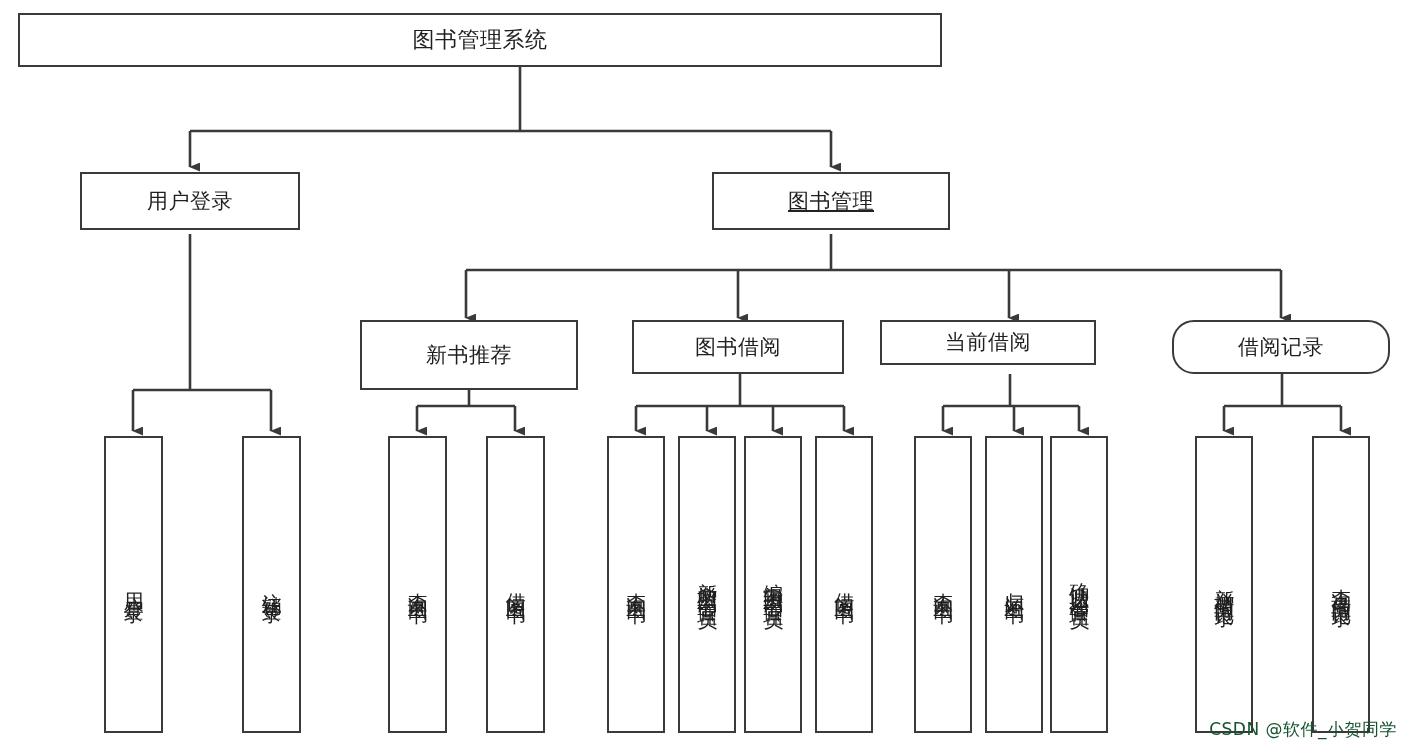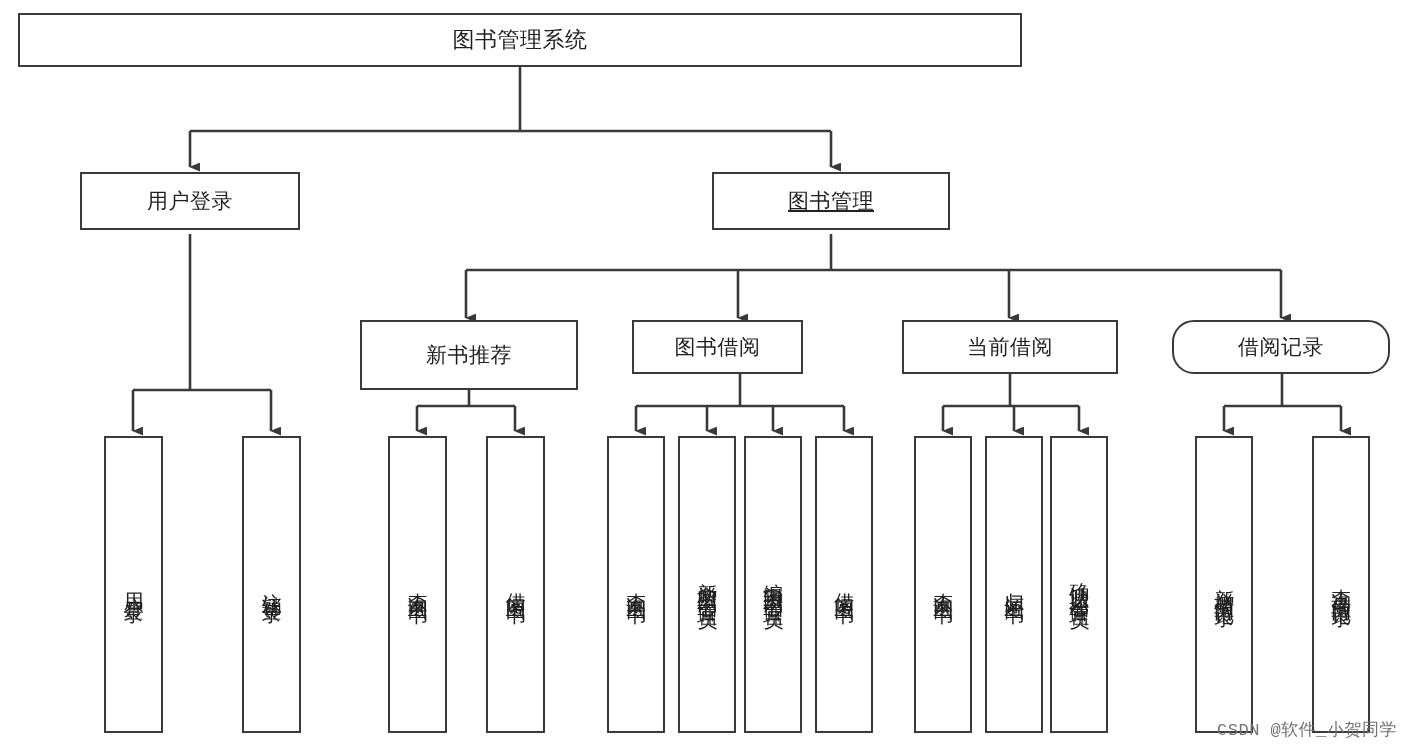--- a/index.html
+++ b/index.html
@@ -65,25 +65,24 @@
     line-height: 1.08;
     letter-spacing: 4px;
     white-space: nowrap;
     max-height: 100%;
   }
   #watermark {
     position: absolute;
     right: 8px;
     bottom: 6px;
     font-size: 17px;
-    color: #737373;
+    color: #14532d;
     letter-spacing: 0.5px;
     user-select: none;
     white-space: nowrap;
-    font-family: Liberation Mono, monospace;
   }
 </style>
 </head>
 <body>
 
 <div id="diagram-root">
 
   <svg id="edge-layer" viewBox="0 0 1405 747" width="1405" height="747" xmlns="http://www.w3.org/2000/svg">
     <defs>
       <marker id="arrowhead" markerWidth="9" markerHeight="11" refX="4.5" refY="10.2" orient="auto" markerUnits="userSpaceOnUse">
@@ -129,38 +128,38 @@
       <path d="M 1014,406 L 1014,431" marker-end="url(#arrowhead)"></path>
       <path d="M 1079,406 L 1079,431" marker-end="url(#arrowhead)"></path>
 
       <path d="M 1282,374 L 1282,406"></path>
       <path d="M 1224,406 L 1341,406"></path>
       <path d="M 1224,406 L 1224,431" marker-end="url(#arrowhead)"></path>
       <path d="M 1341,406 L 1341,431" marker-end="url(#arrowhead)"></path>
     </g>
   </svg>
 
-  <div class="node horiz root" style="left:18px; top:13px; width:1004px; height:54px;">
+  <div class="node horiz root" style="left:18px; top:13px; width:924px; height:54px;">
     <span class="node-label">图书管理系统</span>
   </div>
 
   <div class="node horiz" style="left:80px; top:172px; width:220px; height:58px;">
     <span class="node-label">用户登录</span>
   </div>
   <div class="node horiz" style="left:712px; top:172px; width:238px; height:58px;text-decoration:underline;">
     <span class="node-label">图书管理</span>
   </div>
 
   <div class="node horiz" style="left:360px; top:320px; width:218px; height:70px;">
     <span class="node-label">新书推荐</span>
   </div>
-  <div class="node horiz" style="left:632px; top:320px; width:171px; height:54px;">
+  <div class="node horiz" style="left:632px; top:320px; width:212px; height:54px;">
     <span class="node-label">图书借阅</span>
   </div>
-  <div class="node horiz" style="left:902px; top:320px; width:216px; height:54px;">
+  <div class="node horiz" style="left:880px; top:320px; width:216px; height:45px;">
     <span class="node-label">当前借阅</span>
   </div>
   <div class="node horiz" style="left:1172px; top:320px; width:218px; height:54px;border-radius:22px;">
     <span class="node-label">借阅记录</span>
   </div>
 
   <div class="node vert" style="left:104px; top:436px; width:59px; height:297px;">
     <span class="node-label">用户登录</span>
   </div>
   <div class="node vert" style="left:242px; top:436px; width:59px; height:297px;">

